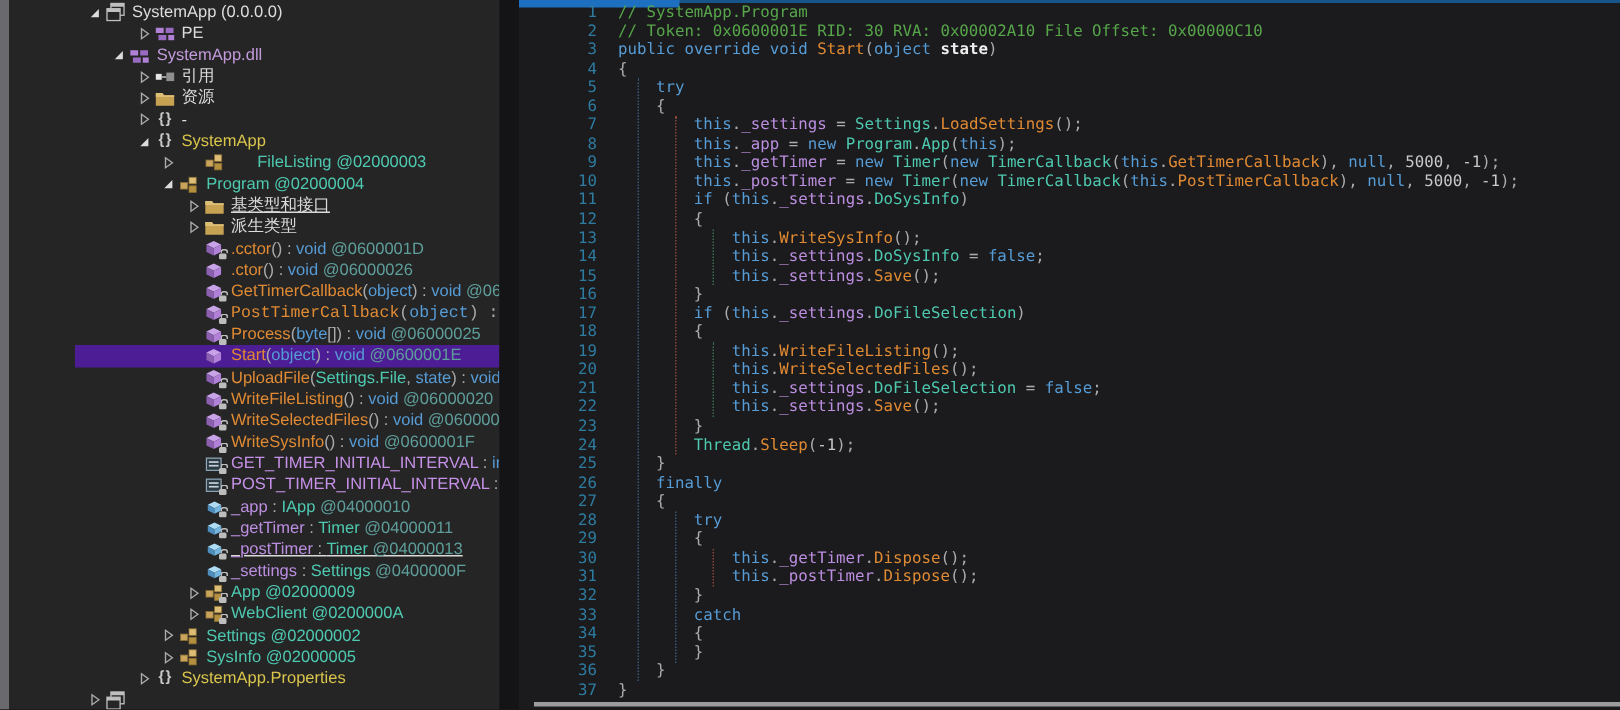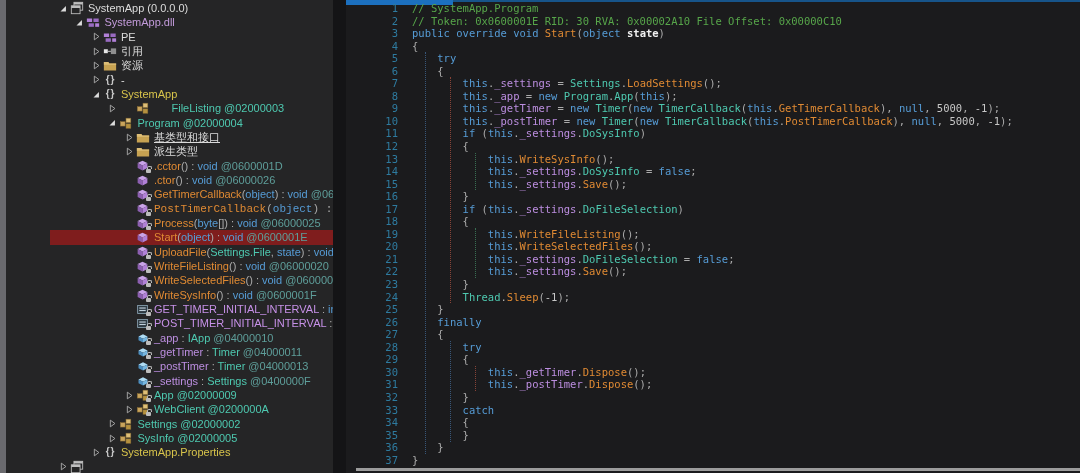--- a/index.html
+++ b/index.html
@@ -20,21 +20,21 @@
     font-size:11px; color:#DADADA;
     padding-top:1px;
   }
   .tree-row {
     height:14.33px; line-height:14.33px;
     display:flex; align-items:center;
     white-space:nowrap; overflow:hidden;
     cursor:default;
     margin-left:44px;
   }
-  .tree-row.selected { background:#7f1d1d; }
+  .tree-row.selected { background:#4c1d95; }
   .arrow { width:13px; flex:none; display:inline-flex; align-items:center; justify-content:center; }
   .arrow svg { display:block; }
   .tree-icon { width:15px; height:14px; flex:none; position:relative; display:inline-flex; align-items:center; justify-content:center; margin-right:4px; }
   .tree-icon svg { display:block; }
   .lock { position:absolute; width:5px; height:4px; background:#BDBDBD; right:-1px; bottom:0; border-radius:1px; }
   .lock::before { content:""; position:absolute; top:-3px; left:1px; width:3px; height:2px;
                   border:1px solid #BDBDBD; border-bottom:none; border-radius:2px 2px 0 0; }
   .tree-label { white-space:pre; }
   .ns-glyph { color:#C8C8C8; font-weight:bold; font-size:10px; letter-spacing:-1px; }
 
@@ -91,51 +91,51 @@
       <span class="tree-icon">
         <svg width="14" height="14" viewBox="0 0 16 16">
           <rect x="4.5" y="1.5" width="10" height="9" fill="none" stroke="#BFBFBF"></rect>
           <rect x="4.5" y="1.5" width="10" height="2.5" fill="#BFBFBF"></rect>
           <rect x="1.5" y="5.5" width="10" height="9" fill="#252526" stroke="#BFBFBF"></rect>
           <rect x="1.5" y="5.5" width="10" height="2.5" fill="#BFBFBF"></rect>
         </svg>
       </span>
       <span class="tree-label"><span class="tk-w">SystemApp (0.0.0.0)</span></span>
     </div>
-    <div class="tree-row" style="padding-left: 22.5px;">
-      <span class="arrow">
-        <svg width="10" height="11" viewBox="0 0 12 12">
-          <polygon points="9.5,3 9.5,9.5 3,9.5" fill="#DCDCDC"></polygon>
+    <div class="tree-row" style="padding-left: 39px;">
+      <span class="arrow">
+        <svg width="10" height="11" viewBox="0 0 12 12">
+          <polygon points="4,2 9.5,6 4,10" fill="none" stroke="#ABABAB" stroke-width="1.1"></polygon>
         </svg>
       </span>
       <span class="tree-icon">
         <svg width="14" height="14" viewBox="0 0 16 16">
           <rect x="1" y="4" width="6" height="4" fill="#B180D7"></rect>
           <rect x="8.5" y="4" width="6" height="4" fill="#9A6BC2"></rect>
           <rect x="3" y="9.5" width="6" height="4" fill="#9A6BC2"></rect>
           <rect x="10.5" y="9.5" width="4.5" height="4" fill="#B180D7"></rect>
         </svg>
       </span>
-      <span class="tree-label"><span class="tk-mod">SystemApp.dll</span></span>
-    </div>
-    <div class="tree-row" style="padding-left: 39px;">
-      <span class="arrow">
-        <svg width="10" height="11" viewBox="0 0 12 12">
-          <polygon points="4,2 9.5,6 4,10" fill="none" stroke="#ABABAB" stroke-width="1.1"></polygon>
+      <span class="tree-label"><span class="tk-w">PE</span></span>
+    </div>
+    <div class="tree-row" style="padding-left: 22.5px;">
+      <span class="arrow">
+        <svg width="10" height="11" viewBox="0 0 12 12">
+          <polygon points="9.5,3 9.5,9.5 3,9.5" fill="#DCDCDC"></polygon>
         </svg>
       </span>
       <span class="tree-icon">
         <svg width="14" height="14" viewBox="0 0 16 16">
           <rect x="1" y="4" width="6" height="4" fill="#B180D7"></rect>
           <rect x="8.5" y="4" width="6" height="4" fill="#9A6BC2"></rect>
           <rect x="3" y="9.5" width="6" height="4" fill="#9A6BC2"></rect>
           <rect x="10.5" y="9.5" width="4.5" height="4" fill="#B180D7"></rect>
         </svg>
       </span>
-      <span class="tree-label"><span class="tk-w">PE</span></span>
+      <span class="tree-label"><span class="tk-mod">SystemApp.dll</span></span>
     </div>
     <div class="tree-row" style="padding-left: 39px;">
       <span class="arrow">
         <svg width="10" height="11" viewBox="0 0 12 12">
           <polygon points="4,2 9.5,6 4,10" fill="none" stroke="#ABABAB" stroke-width="1.1"></polygon>
         </svg>
       </span>
       <span class="tree-icon">
         <svg width="14" height="14" viewBox="0 0 16 16">
           <rect x="1" y="6" width="4.5" height="4.5" fill="#E6E6E6"></rect>
@@ -398,21 +398,21 @@
       <span class="tree-icon">
         <svg width="12" height="12" viewBox="0 0 16 16">
           <polygon points="2,6 8,3 14,6 8,9" fill="#AEDCF4"></polygon>
           <polygon points="2,6 8,9 8,14 2,11" fill="#4D8EBE"></polygon>
           <polygon points="14,6 8,9 8,14 14,11" fill="#75B6E0"></polygon>
         </svg>
         <span class="lock"></span>
       </span>
       <span class="tree-label"><span class="tk-fld">_getTimer</span><span class="tk-p"> : </span><span class="tk-ty">Timer</span><span class="tk-adM"> @04000011</span></span>
     </div>
-    <div class="tree-row" style="padding-left: 72px;">
+    <div class="tree-row" style="padding-left: 72px; text-decoration: underline;">
       <span class="arrow"></span>
       <span class="tree-icon">
         <svg width="12" height="12" viewBox="0 0 16 16">
           <polygon points="2,6 8,3 14,6 8,9" fill="#AEDCF4"></polygon>
           <polygon points="2,6 8,9 8,14 2,11" fill="#4D8EBE"></polygon>
           <polygon points="14,6 8,9 8,14 14,11" fill="#75B6E0"></polygon>
         </svg>
         <span class="lock"></span>
       </span>
       <span class="tree-label"><span class="tk-fld">_postTimer</span><span class="tk-p"> : </span><span class="tk-ty">Timer</span><span class="tk-adM"> @04000013</span></span>

